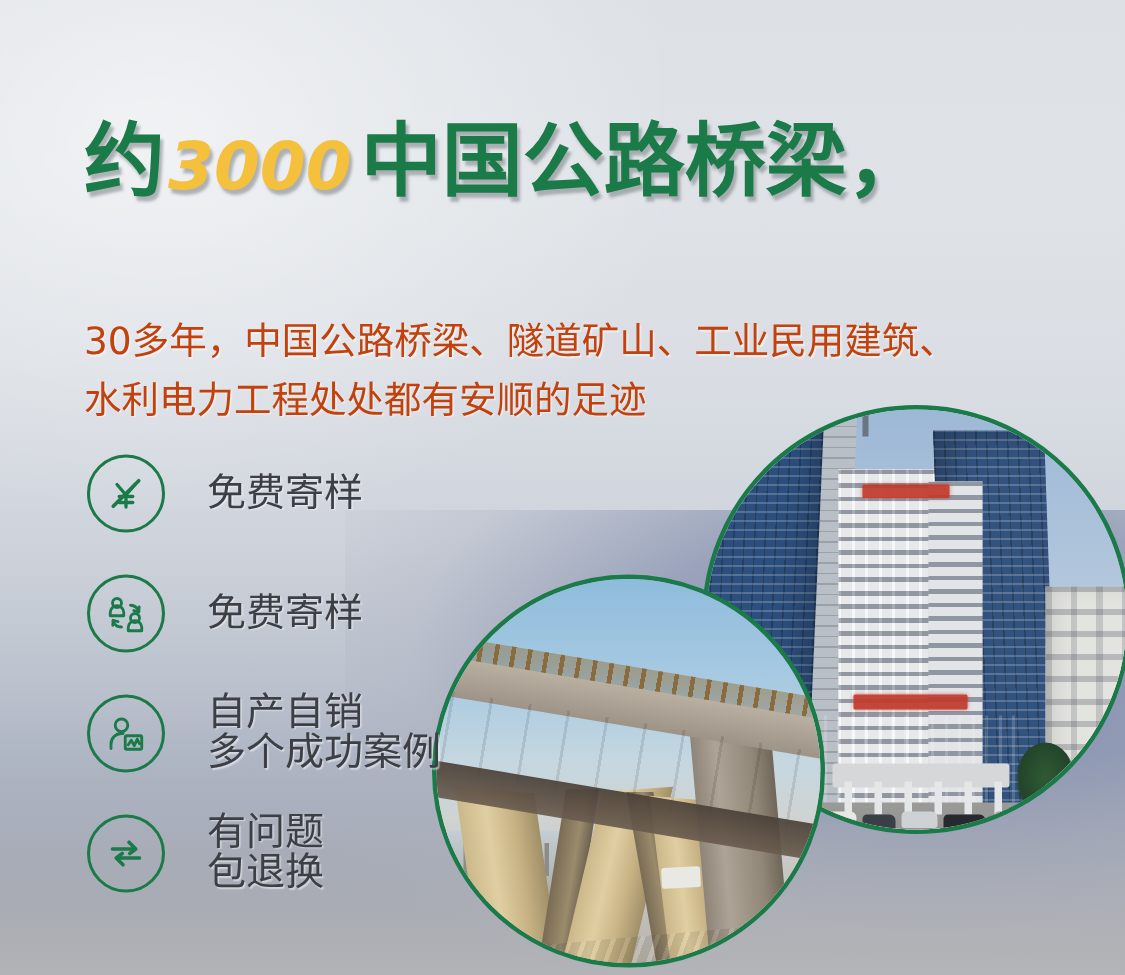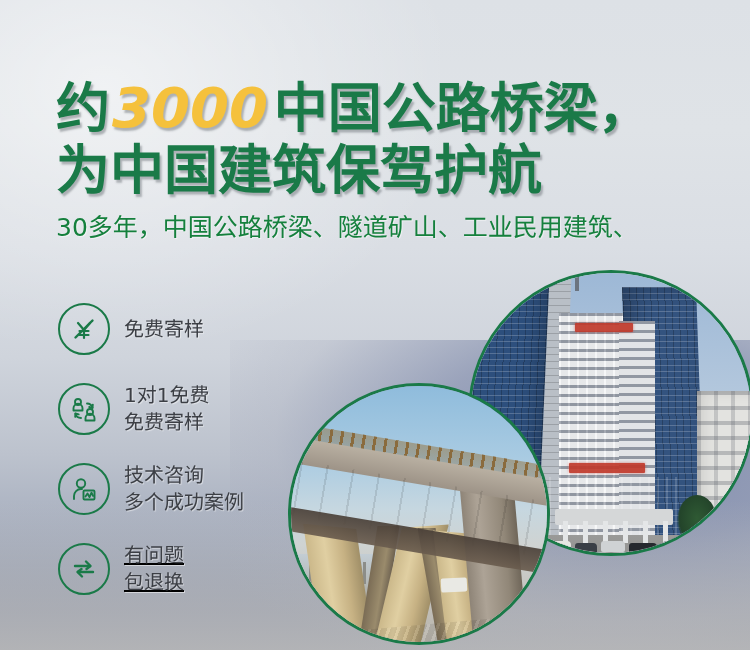--- a/index.html
+++ b/index.html
@@ -81,74 +81,74 @@
     font-weight: 700;
     line-height: 60px;
     color: #1a7a48;
     letter-spacing: 0px;
     white-space: nowrap;
     text-shadow: 2px 3px 2px rgba(120,125,132,0.55);
   }
   .headline-line.line2 { margin-top: 2px; }
   .hl-num {
     color: #f5c13c;
-    font-size: 56px;
+    font-size: 44px;
     font-style: italic;
     font-weight: 700;
     padding: 0 6px 0 2px;
     text-shadow: 2px 3px 2px rgba(120,125,132,0.55);
   }
 
   
   .subtitle {
     position: absolute;
     left: 56px;
     top: 208px;
     width: 670px;
     z-index: 6;
   }
   .sub-line {
     font-size: 25px;
     line-height: 39px;
-    color: #15803d;
+    color: #c2410c;
     white-space: nowrap;
     text-shadow: 1px 1px 1px rgba(255,255,255,0.55);
   }
 
   
   .features {
     position: absolute;
     left: 58px;
     top: 298px;
     z-index: 7;
     width: 260px;
   }
   .feature {
     display: flex;
     align-items: center;
     height: 62px;
     margin-bottom: 18px;
   }
-  .feature:last-child { margin-bottom: 0; text-decoration: underline; }
+  .feature:last-child { margin-bottom: 0; }
   .feature-icon {
     flex: 0 0 auto;
     width: 52px;
     height: 52px;
     border: 2.5px solid #1a7a48;
     border-radius: 50%;
     display: flex;
     align-items: center;
     justify-content: center;
     box-sizing: border-box;
   }
   .feature-icon svg { display: block; }
   .feature-text {
-    margin-left: 14px;
+    margin-left: 28px;
     color: #3c3f45;
-    font-size: 20px;
+    font-size: 26px;
     line-height: 27px;
     white-space: nowrap;
     text-shadow: 1px 1px 1px rgba(255,255,255,0.5);
   }
   .feature-text .l2 { display: block; }
 
   
   .photo-circle {
     position: absolute;
     border-radius: 50%;
@@ -354,25 +354,25 @@
 
 <div id="banner">
 
   <div class="bg-base"></div>
   <div class="bg-left-glow"></div>
   <div class="bg-sky-right"></div>
   <div class="bg-haze-bottom"></div>
 
   <div class="headline">
     <div class="headline-line line1"><span>约</span><span class="hl-num">3000</span><span>中国公路桥梁，</span></div>
-    <div class="headline-line line2">为中国建筑保驾护航</div>
   </div>
 
   <div class="subtitle">
     <div class="sub-line">30多年，中国公路桥梁、隧道矿山、工业民用建筑、</div>
+    <div class="sub-line">水利电力工程处处都有安顺的足迹</div>
   </div>
 
   <div class="features">
 
     <div class="feature">
       <span class="feature-icon">
         <svg width="34" height="34" viewBox="0 0 34 34" fill="none" stroke="#1a7a48" stroke-width="2.2" stroke-linecap="round">
           <path d="M11 11 L17 18 L23 11"></path>
           <path d="M12.5 19 H21.5"></path>
           <path d="M12.5 23 H21.5"></path>
@@ -392,36 +392,35 @@
           <path d="M7.5 19.5 v-2.2 a4.5 4.5 0 0 1 9 0 v2.2 z"></path>
           <circle cx="24" cy="21" r="3"></circle>
           <path d="M19.5 29.5 v-2.2 a4.5 4.5 0 0 1 9 0 v2.2 z"></path>
           <path d="M21 12.5 a6 6 0 0 1 5.5 4.2"></path>
           <path d="M26.8 13.6 l-0.3 3.4 -3.3 -1"></path>
           <path d="M15 27 a6 6 0 0 1 -5.6 -4.3"></path>
           <path d="M9.2 25.9 l0.2 -3.4 3.3 0.9"></path>
         </svg>
       </span>
       <span class="feature-text">
-        <span class="l1">1对1免费</span>
         <span class="l2">免费寄样</span>
       </span>
     </div>
 
     <div class="feature">
       <span class="feature-icon">
         <svg width="36" height="36" viewBox="0 0 36 36" fill="none" stroke="#1a7a48" stroke-width="1.9" stroke-linecap="round" stroke-linejoin="round">
           <circle cx="15" cy="12.5" r="4.2"></circle>
           <path d="M8 28 v-3 a7 7 0 0 1 7 -7 h1"></path>
           <rect x="17.5" y="19.5" width="11" height="9" rx="1"></rect>
           <path d="M19.5 25.5 l2 -3 2 3.6 2 -4.4 1.6 3.2"></path>
         </svg>
       </span>
       <span class="feature-text">
-        <span class="l1">技术咨询</span>
+        <span class="l1">自产自销</span>
         <span class="l2">多个成功案例</span>
       </span>
     </div>
 
     <div class="feature">
       <span class="feature-icon">
         <svg width="36" height="36" viewBox="0 0 36 36" fill="none" stroke="#1a7a48" stroke-width="2.4" stroke-linecap="round" stroke-linejoin="round">
           <path d="M9 15 H24"></path>
           <path d="M20 10.5 L24.5 15 L20.5 18"></path>
           <path d="M27 21 H12"></path>

